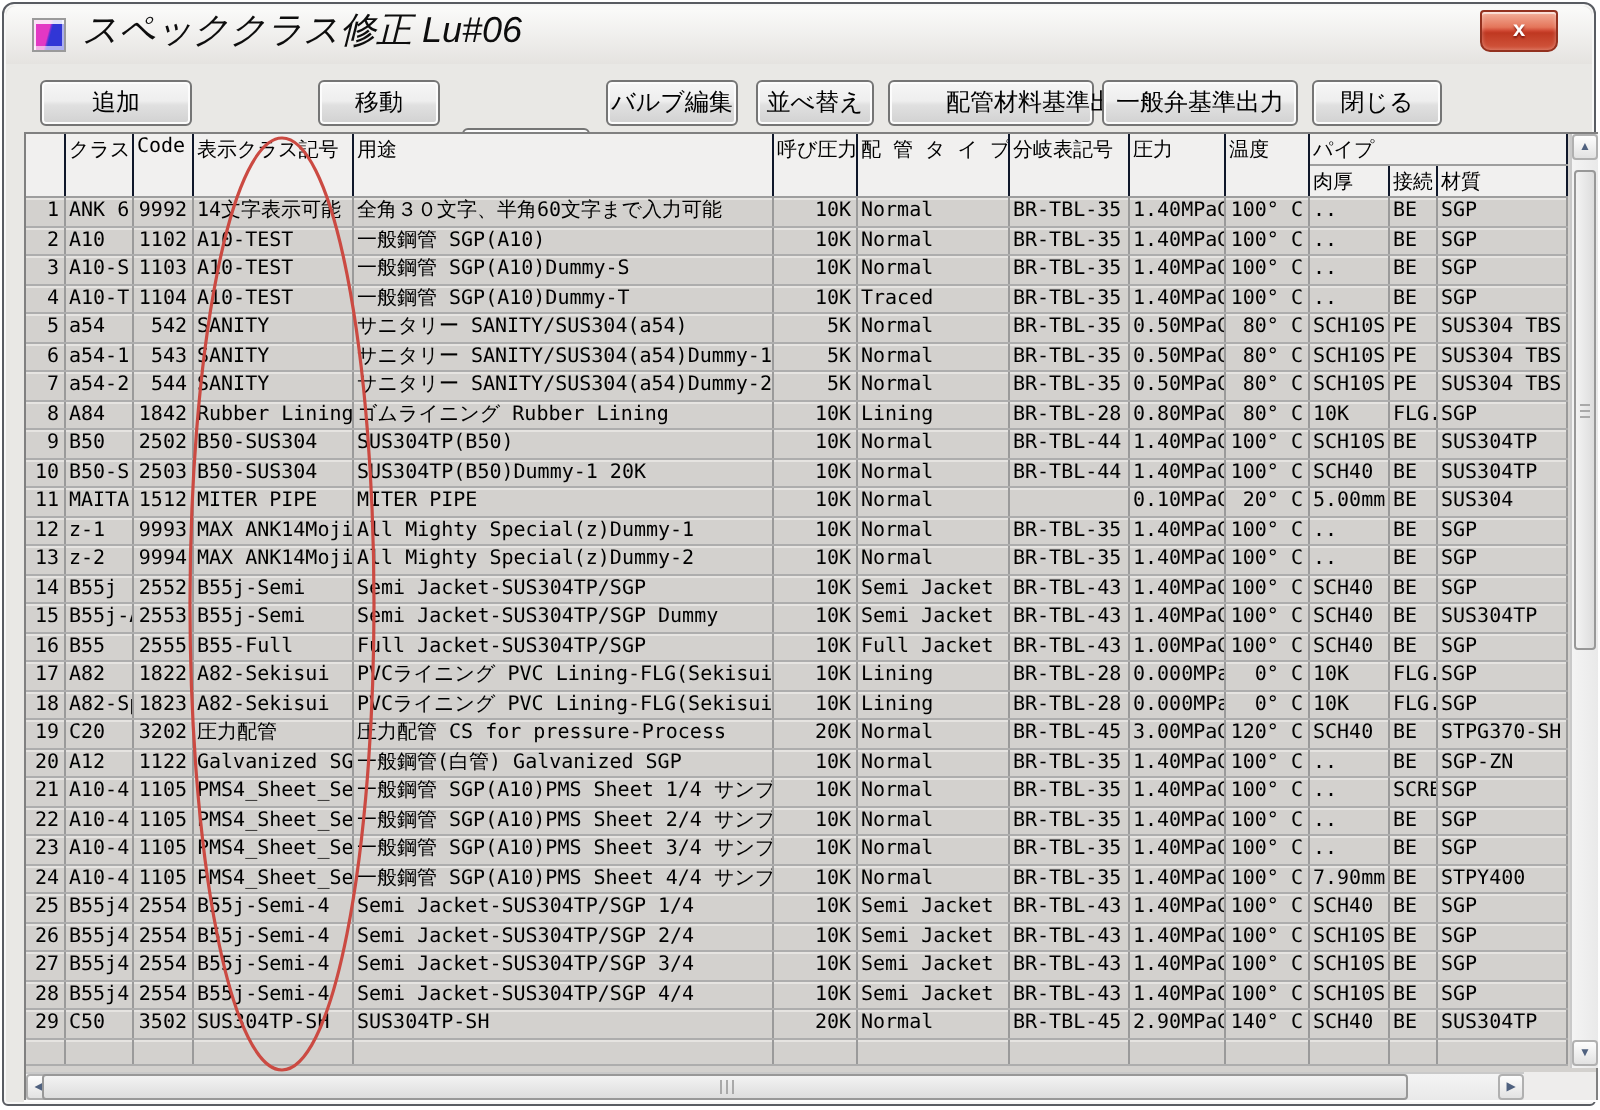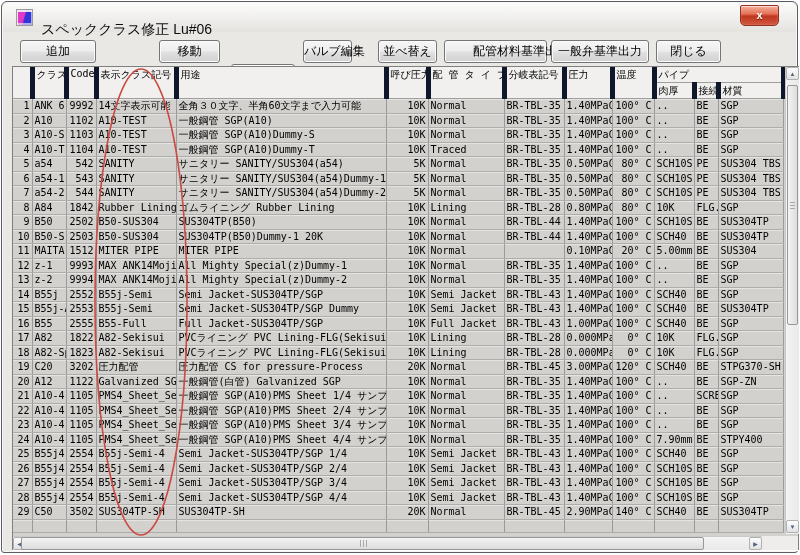--- a/index.html
+++ b/index.html
@@ -7,40 +7,40 @@
   #stage{position:relative;width:800px;height:555px;font-family:"Liberation Sans",sans-serif;overflow:hidden;}
   
   #win{position:absolute;left:1px;top:1px;width:797px;height:552px;
        border:1px solid #595c62;border-radius:6px 6px 3px 3px;
        background:#e9e8e5;box-shadow:inset 0 0 0 1px rgba(255,255,255,.65);}
   .titlebar{position:absolute;left:1px;top:1px;right:1px;height:29px;border-radius:5px 5px 0 0;
        background:linear-gradient(#fbfbfa,#efeeec 55%,#e5e3e0);}
   .app-icon{position:absolute;left:13px;top:6px;width:17px;height:17px;border:1px solid #9a9a9a;
        background:linear-gradient(105deg,#e338c4 0 46%,#7430d6 50%,#3136d6 54% 100%);
        box-shadow:inset 2px 3px 0 -1px rgba(255,255,255,.85), inset -3px -4px 0 -2px rgba(255,255,255,.6);}
-  .title-text{position:absolute;left:38px;top:18px;font-size:14px;color:#0d0d0d;white-space:nowrap;}
+  .title-text{position:absolute;left:38px;top:0;font-size:18px;color:#0d0d0d;white-space:nowrap;font-style:italic;}
   .close-btn{position:absolute;right:17px;top:2px;width:39px;height:21px;
        border:1px solid #93311f;border-radius:2px 2px 5px 5px;color:#fff;
        background:linear-gradient(#f3b09b,#e4755a 40%,#ce4530 50%,#bf3821 55%,#d2573e 100%);
        box-shadow:inset 0 1px 0 rgba(255,255,255,.55), inset 0 0 2px rgba(255,255,255,.35);
        font-size:11px;font-weight:bold;text-align:center;line-height:19px;cursor:default;
        text-shadow:0 1px 1px rgba(80,0,0,.6);}
   
   .btn{position:absolute;top:38px;height:23px;border:1px solid #757575;border-radius:3px;
        background:linear-gradient(#f6f6f6,#eeeeee 45%,#e0e0e0 55%,#d1d1d1);
        box-shadow:inset 0 0 0 1px #fcfcfc;
        font-size:12px;color:#000;text-align:center;line-height:21px;cursor:default;white-space:nowrap;}
   
   .grid{position:absolute;left:10px;top:64px;width:787px;height:484px;background:#d3d1ce;
         border:1px solid #808080;box-shadow:0 1px 0 #fdfdfd,1px 0 0 #fdfdfd;}
   .grid-scroll{position:absolute;left:0px;top:0px;width:772px;height:467px;overflow:hidden;}
   table.sheet{border-collapse:collapse;table-layout:fixed;width:770px;}
   table.sheet th{font:10px "DejaVu Sans Mono",monospace;font-weight:normal;text-align:left;
         vertical-align:top;background:#f1f0ef;color:#000;
-        border-right:5px solid #0f172a;border-bottom:1px solid #9e9e9e;
+        border-right:1px solid #0f172a;border-bottom:1px solid #9e9e9e;
         height:15px;padding:1px 2px 0 2px;white-space:nowrap;overflow:hidden;}
   table.sheet td{font:10px "DejaVu Sans Mono",monospace;color:#000;background:#d3d1ce;
         border-right:1px solid #9a9a9a;border-bottom:1px solid #adadad;
         box-shadow:inset 0 1px 0 #e6e4e1;
         height:13.7px;line-height:13.5px;padding:0 2px;white-space:nowrap;overflow:hidden;}
   td.al-r{text-align:right;}
   
   .vscroll{position:absolute;left:772px;top:0;width:14px;height:467px;
         background:linear-gradient(90deg,#f4f4f4,#e9e9e9);border-left:1px solid #c9c9c9;}
   .hscroll{position:absolute;left:0;top:469px;width:749px;height:14px;
@@ -68,21 +68,21 @@
     <div class="titlebar">
       <div class="app-icon"></div>
       <div class="title-text">スペッククラス修正 Lu#06</div>
       <div class="close-btn">x</div>
     </div>
 
     <div class="btn" style="left:18px;width:76px;">追加</div>
     <div class="btn" style="left:87px;width:61px;margin-top:40px;">削除</div>
     <div class="btn" style="left:157px;width:61px;">移動</div>
     <div class="btn" style="left:229px;width:64px;margin-top:24px;">詳細変更</div>
-    <div class="btn" style="left:301px;width:49px;">バルブ編集</div>
+    <div class="btn" style="left:301px;width:66px;">バルブ編集</div>
     <div class="btn" style="left:376px;width:59px;">並べ替え</div>
     <div class="btn" style="left:442px;width:103px;padding-left:28px;">配管材料基準出力</div>
     <div class="btn" style="left:549px;width:98px;">一般弁基準出力</div>
     <div class="btn" style="left:654px;width:65px;">閉じる</div>
 
     <div class="grid">
       <div class="grid-scroll">
         <table class="sheet">
           <colgroup>
             <col style="width:19px">

